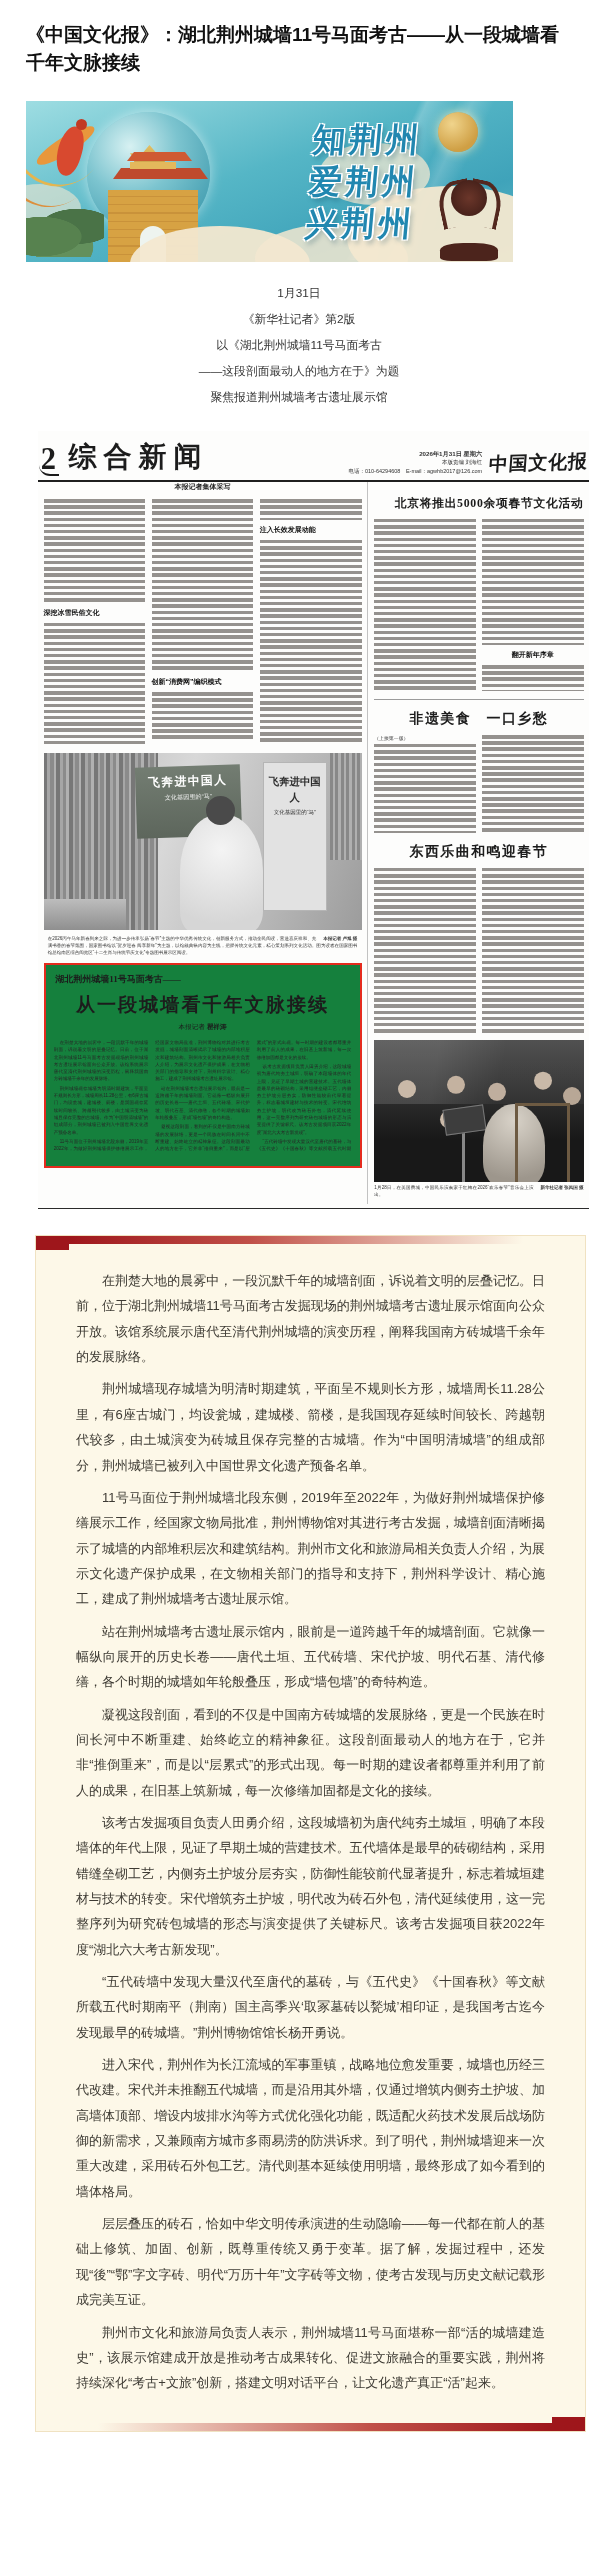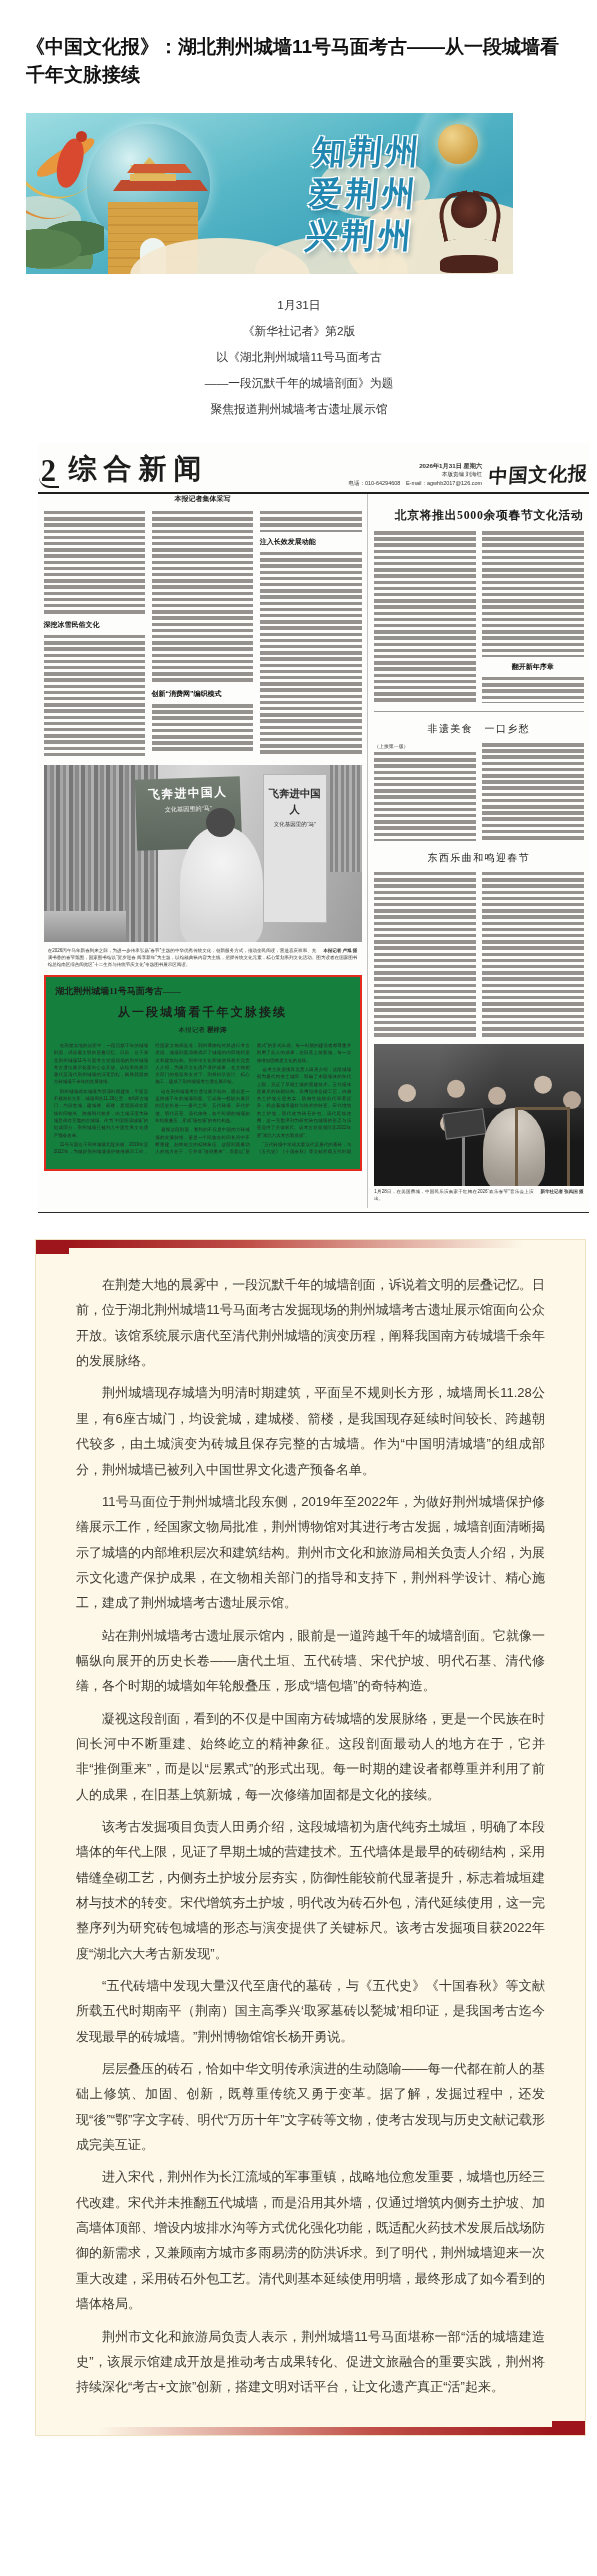--- a/index.html
+++ b/index.html
@@ -1,17 +1,17 @@
 <!DOCTYPE html>
 <html style="font-size:11px"><head>
 <meta charset="utf-8">
 <style>
   html,body{margin:0;padding:0;background:#fff;}
   body{font-family:"Liberation Sans","DejaVu Sans",sans-serif;color:#222;}
-  .page{width:598px;margin:12px auto;background:#fff;position:relative;overflow:hidden;}
+  .page{width:598px;margin:0 auto;background:#fff;position:relative;overflow:hidden;}
 
   
   .a-head{padding:21px 26px 0 26px;}
   .a-title{font-size:19px;font-weight:700;line-height:1.45;color:#111;}
   .a-meta{margin-top:9.7px;font-size:10.4px;display:flex;gap:9.7px;align-items:center;}
   .a-account{color:#576b95;font-weight:600;}
   .a-date,.a-region{color:#9a9a9a;}
 
   
   .banner{position:relative;width:487px;height:161px;margin:25px 0 0 26px;overflow:hidden;
@@ -71,21 +71,21 @@
   .np-body{display:flex;padding:0 5.5px;}
   .np-colL{width:318px;}
   .np-colR{flex:1;border-left:0.7px solid #c2c2c2;margin-left:5.5px;padding-left:6.2px;}
   .np-h1{font-family:"Liberation Serif","DejaVu Serif",serif;font-size:21.5px;font-weight:800;text-align:center;letter-spacing:1.4px;margin:12.5px 0 5.5px 0;}
   .np-by{font-size:7px;font-weight:700;text-align:center;margin-bottom:7px;}
   .cols{display:flex;gap:6.2px;}
   .cols>div{flex:1;}
   .txl{background:repeating-linear-gradient(to bottom,#55504b 0,#55504b 3.5px,transparent 3.5px,transparent 6.2px);opacity:.62;}
   .sub{font-size:7px;font-weight:700;text-align:left;margin:4.9px 0;color:#111;}
   .np-h2{font-family:"Liberation Serif","DejaVu Serif",serif;font-size:11.8px;font-weight:800;text-align:right;letter-spacing:0.7px;margin:14px 0 7px 0;}
-  .np-h3{font-family:"Liberation Serif","DejaVu Serif",serif;font-size:10px;font-weight:400;text-align:center;letter-spacing:1.4px;margin:9.7px 0 7px 0;}
+  .np-h3{font-family:"Liberation Serif","DejaVu Serif",serif;font-size:14px;font-weight:700;text-align:center;letter-spacing:1.4px;margin:9.7px 0 7px 0;}
   .tiny{font-size:4.9px;line-height:7px;color:#333;}
   .np-divider{height:0.7px;background:#9b9b9b;margin:8.3px 0;}
 
   .photo-lib{position:relative;height:177px;margin:8.3px 0 4.2px 0;overflow:hidden;background:linear-gradient(110deg,#b5b5b5,#d8d8d8 40%,#9c9c9c);}
   .shelfL{position:absolute;left:0;top:0;bottom:0;width:36%;
     background:repeating-linear-gradient(90deg,#777 0 3.5px,#a6a6a6 3.5px 6.2px,#8b8b8b 6.2px 9.7px,#b1b1b1 9.7px 12.5px),repeating-linear-gradient(0deg,rgba(50,50,50,.55) 0 2.1px,transparent 2.1px 35px);}
   .shelfR{position:absolute;right:0;top:0;bottom:40%;width:10%;background:repeating-linear-gradient(90deg,#888 0 2.8px,#b0b0b0 2.8px 5.5px);}
   .lib-banner1{position:absolute;left:29%;top:7%;width:33%;height:40%;background:linear-gradient(#737d72,#5d665c);transform:rotate(-2deg);
     color:#fff;text-align:center;padding-top:8.3px;box-sizing:border-box;}
   .lib-banner1 .big{font-size:11.8px;font-weight:800;letter-spacing:1.4px;}
@@ -95,21 +95,21 @@
   .lib-banner2 .big{font-size:10.4px;font-weight:800;line-height:15.3px;}
   .lib-banner2 .small{font-size:5.5px;margin-top:4.2px;}
   .lib-person{position:absolute;left:43%;bottom:-2.8px;width:83px;height:119px;background:radial-gradient(circle at 50% 30%,#f4f4f4,#d6d6d6 80%);border-radius:48% 48% 18% 18%;}
   .lib-person:before{content:"";position:absolute;left:26px;top:-18px;width:29px;height:29px;border-radius:50%;background:#4a4a4a;}
   .lib-table{position:absolute;left:0;bottom:0;width:26%;height:18%;background:linear-gradient(#bdbdbd,#8f8f8f);}
   .cap{font-size:4.5px;line-height:7px;color:#333;text-align:justify;margin:2.8px 4.2px 7px 4.2px;}
   .cap .credit{float:right;font-weight:700;margin-left:7px;}
 
   .hl-box{border:2.8px solid #e52b1e;margin:1.4px 0 7px 0;padding:7px 8.3px 8.3px 8.3px;background:#15803d;}
   .hl-kicker{font-family:"Liberation Serif","DejaVu Serif",serif;font-size:9px;font-weight:800;margin:1.4px 0 5.5px 1.4px;}
-  .hl-h1{font-family:"Liberation Serif","DejaVu Serif",serif;font-size:12px;font-weight:800;text-align:center;letter-spacing:2.1px;}
+  .hl-h1{font-family:"Liberation Serif","DejaVu Serif",serif;font-size:19px;font-weight:800;text-align:center;letter-spacing:2.1px;}
   .hl-by{font-size:6.6px;text-align:center;margin:5.5px 0 7px 0;}
   .hl-by b{font-weight:800;}
   .hl-cols{column-count:3;column-gap:7px;height:119px;overflow:hidden;font-size:4.5px;line-height:1.62;text-align:justify;color:#262626;}
   .hl-cols p{margin:0 0 2.1px 0;text-indent:1.3em;}
 
   .photo-orc{position:relative;height:142px;margin-top:7px;overflow:hidden;background:linear-gradient(#4a4a4a,#181818 70%);}
   .orc-glass{position:absolute;left:0;top:0;right:0;height:45%;background:linear-gradient(100deg,rgba(255,255,255,.14) 0 30%,rgba(255,255,255,.04) 60%);}
   .orc-heads{position:absolute;left:23.6px;top:40px;width:18px;height:18px;border-radius:50%;background:#c9b9a8;
     box-shadow:49px -4.2px 0 #c4b2a0,90px 2.8px 0 #bfae9e,136px -8.3px 0 #c9b9a8,165px 7px 0 #b8a796,42px 30.5px 0 #cbbaa9,104px 28px 0 #c2b1a0;}
   .orc-dress{position:absolute;right:39px;bottom:-5.5px;width:62px;height:83px;background:radial-gradient(circle at 50% 20%,#d8d2c8,#9d968c 80%);border-radius:50% 50% 30% 30%;}
@@ -167,21 +167,21 @@
       <div>知荆州</div>
       <div>爱荆州</div>
       <div>兴荆州</div>
     </div>
   </div>
 
   <div class="intro">
     <div>1月31日</div>
     <div>《新华社记者》第2版</div>
     <div>以《湖北荆州城墙11号马面考古</div>
-    <div>——一段沉默千年的城墙剖面》为题</div>
+    <div>——这段剖面最动人的地方在于》为题</div>
     <div>聚焦报道荆州城墙考古遗址展示馆</div>
   </div>
 
   <div class="np">
     <div class="np-head">
       <div class="np-left">
         <span class="np-pageno">2</span>
         <span class="np-section">综合新闻</span>
       </div>
       <div style="display:flex;align-items:center;">
@@ -310,22 +310,22 @@
       <div class="flag-bar"></div>
     </div>
     <div class="content-inner">
       <p>在荆楚大地的晨雾中，一段沉默千年的城墙剖面，诉说着文明的层叠记忆。日前，位于湖北荆州城墙11号马面考古发掘现场的荆州城墙考古遗址展示馆面向公众开放。该馆系统展示唐代至清代荆州城墙的演变历程，阐释我国南方砖城墙千余年的发展脉络。</p>
       <p>荆州城墙现存城墙为明清时期建筑，平面呈不规则长方形，城墙周长11.28公里，有6座古城门，均设瓮城，建城楼、箭楼，是我国现存延续时间较长、跨越朝代较多，由土城演变为砖城且保存完整的古城墙。作为“中国明清城墙”的组成部分，荆州城墙已被列入中国世界文化遗产预备名单。</p>
       <p>11号马面位于荆州城墙北段东侧，2019年至2022年，为做好荆州城墙保护修缮展示工作，经国家文物局批准，荆州博物馆对其进行考古发掘，城墙剖面清晰揭示了城墙的内部堆积层次和建筑结构。荆州市文化和旅游局相关负责人介绍，为展示文化遗产保护成果，在文物相关部门的指导和支持下，荆州科学设计、精心施工，建成了荆州城墙考古遗址展示馆。</p>
       <p>站在荆州城墙考古遗址展示馆内，眼前是一道跨越千年的城墙剖面。它就像一幅纵向展开的历史长卷——唐代土垣、五代砖墙、宋代护坡、明代石基、清代修缮，各个时期的城墙如年轮般叠压，形成“墙包墙”的奇特构造。</p>
       <p>凝视这段剖面，看到的不仅是中国南方砖城墙的发展脉络，更是一个民族在时间长河中不断重建、始终屹立的精神象征。这段剖面最动人的地方在于，它并非“推倒重来”，而是以“层累式”的形式出现。每一时期的建设者都尊重并利用了前人的成果，在旧基上筑新城，每一次修缮加固都是文化的接续。</p>
       <p>该考古发掘项目负责人田勇介绍，这段城墙初为唐代纯夯土城垣，明确了本段墙体的年代上限，见证了早期土城的营建技术。五代墙体是最早的砖砌结构，采用错缝垒砌工艺，内侧夯土护坡分层夯实，防御性能较前代显著提升，标志着城垣建材与技术的转变。宋代增筑夯土护坡，明代改为砖石外包，清代延续使用，这一完整序列为研究砖包城墙的形态与演变提供了关键标尺。该考古发掘项目获2022年度“湖北六大考古新发现”。</p>
       <p>“五代砖墙中发现大量汉代至唐代的墓砖，与《五代史》《十国春秋》等文献所载五代时期南平（荆南）国主高季兴‘取冢墓砖以甃城’相印证，是我国考古迄今发现最早的砖城墙。”荆州博物馆馆长杨开勇说。</p>
+      <p>进入宋代，荆州作为长江流域的军事重镇，战略地位愈发重要，城墙也历经三代改建。宋代并未推翻五代城墙，而是沿用其外墙，仅通过增筑内侧夯土护坡、加高墙体顶部、增设内坡排水沟等方式优化强化功能，既适配火药技术发展后战场防御的新需求，又兼顾南方城市多雨易涝的防洪诉求。到了明代，荆州城墙迎来一次重大改建，采用砖石外包工艺。清代则基本延续使用明墙，最终形成了如今看到的墙体格局。</p>
       <p>层层叠压的砖石，恰如中华文明传承演进的生动隐喻——每一代都在前人的基础上修筑、加固、创新，既尊重传统又勇于变革。据了解，发掘过程中，还发现“後”“鄂”字文字砖、明代“万历十年”文字砖等文物，使考古发现与历史文献记载形成完美互证。</p>
-      <p>进入宋代，荆州作为长江流域的军事重镇，战略地位愈发重要，城墙也历经三代改建。宋代并未推翻五代城墙，而是沿用其外墙，仅通过增筑内侧夯土护坡、加高墙体顶部、增设内坡排水沟等方式优化强化功能，既适配火药技术发展后战场防御的新需求，又兼顾南方城市多雨易涝的防洪诉求。到了明代，荆州城墙迎来一次重大改建，采用砖石外包工艺。清代则基本延续使用明墙，最终形成了如今看到的墙体格局。</p>
       <p>荆州市文化和旅游局负责人表示，荆州城墙11号马面堪称一部“活的城墙建造史”，该展示馆建成开放是推动考古成果转化、促进文旅融合的重要实践，荆州将持续深化“考古+文旅”创新，搭建文明对话平台，让文化遗产真正“活”起来。</p>
     </div>
     <div class="flag flag-bottom">
       <div class="flag-block"></div>
       <div class="flag-bar"></div>
     </div>
   </div>
 
   <div class="tail-space"></div>
 </div>

